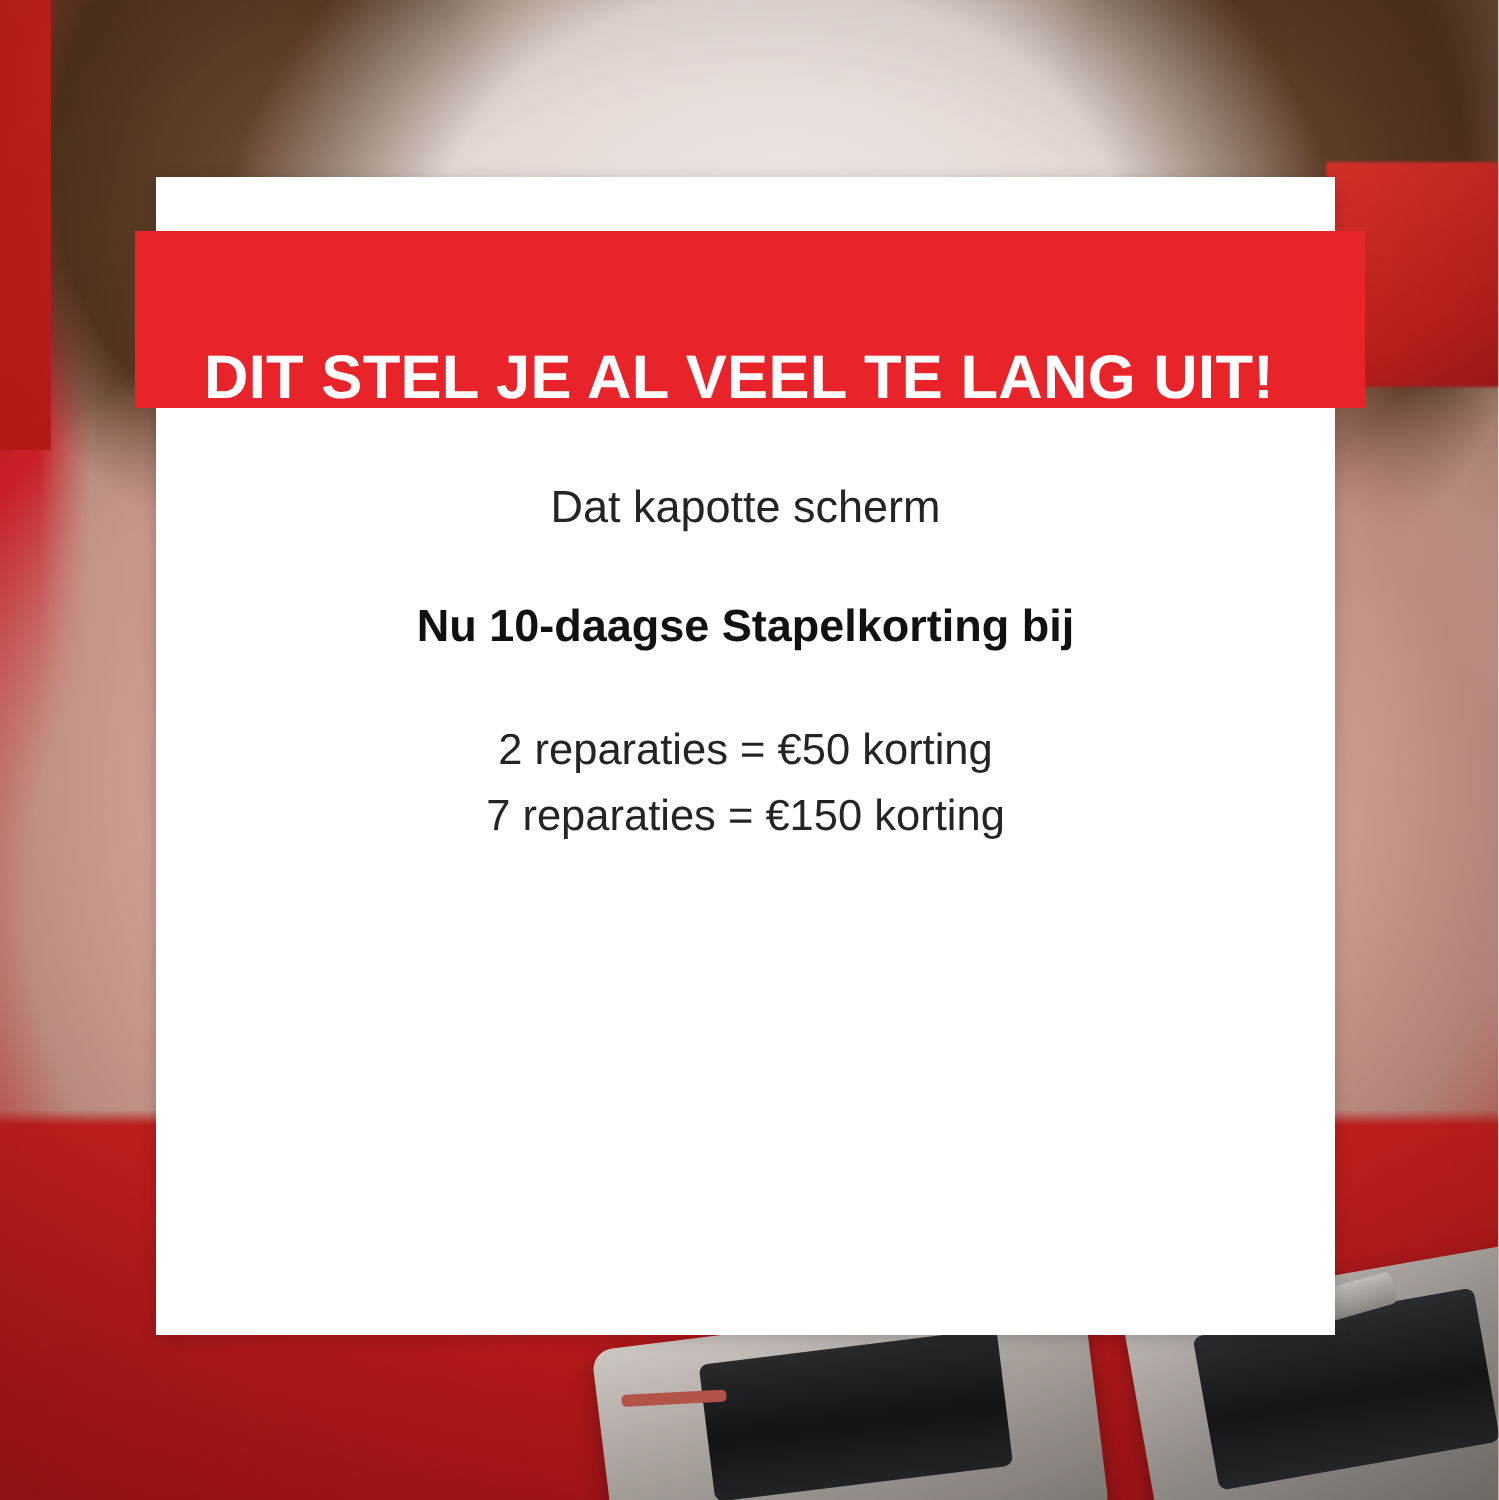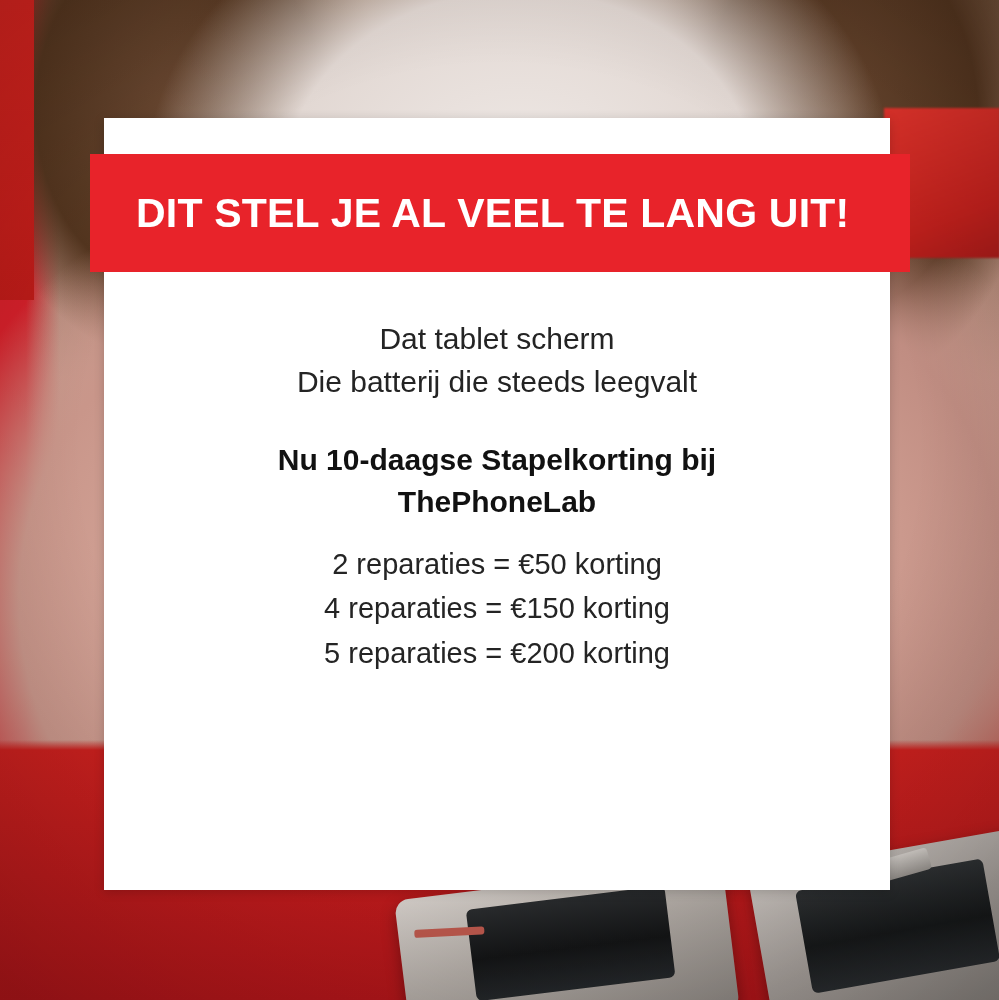--- a/index.html
+++ b/index.html
@@ -117,21 +117,21 @@
   }
 
   .headline-bar {
     position: absolute;
     left: 90px;
     top: 154px;
     width: 820px;
     height: 118px;
     background: #e8232a;
     display: flex;
-    align-items: center;
+    align-items: flex-end;
     padding-left: 46px;
     box-sizing: border-box;
   }
   .headline {
     color: #ffffff;
     font-size: 41px;
     font-weight: bold;
     letter-spacing: 0.2px;
     line-height: 1;
     white-space: nowrap;
@@ -156,21 +156,21 @@
 
   .subhead {
     margin-top: 36px;
     font-size: 30px;
     font-weight: bold;
     line-height: 1.38;
     color: #111111;
   }
 
   .tiers {
-    margin-top: 20px;
+    margin-top: 40px;
     font-size: 29px;
     line-height: 1.53;
     color: #242424;
   }
   .tiers div { white-space: nowrap; }
 </style>
 </head>
 <body>
 
 <div class="poster">
@@ -192,29 +192,26 @@
 
   <div class="card"></div>
 
   <div class="headline-bar">
     <div class="headline">DIT STEL JE AL VEEL TE LANG UIT!</div>
   </div>
 
   <div class="card-body">
 
     <div class="intro">
-      <div>Dat tablet scherm</div>
-      <div>Die batterij die steeds leegvalt</div>
+      <div>Dat kapotte scherm</div>
     </div>
 
     <div class="subhead">
       <div>Nu 10-daagse Stapelkorting bij</div>
-      <div>ThePhoneLab</div>
     </div>
 
     <div class="tiers">
       <div>2 reparaties = €50 korting</div>
-      <div>4 reparaties = €150 korting</div>
-      <div>5 reparaties = €200 korting</div>
+      <div>7 reparaties = €150 korting</div>
     </div>
 
   </div>
 </div>
 
 </body></html>

